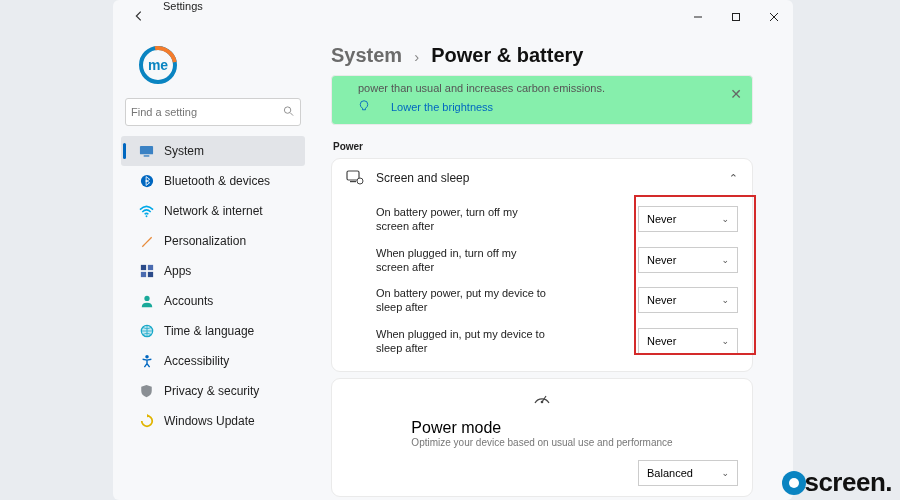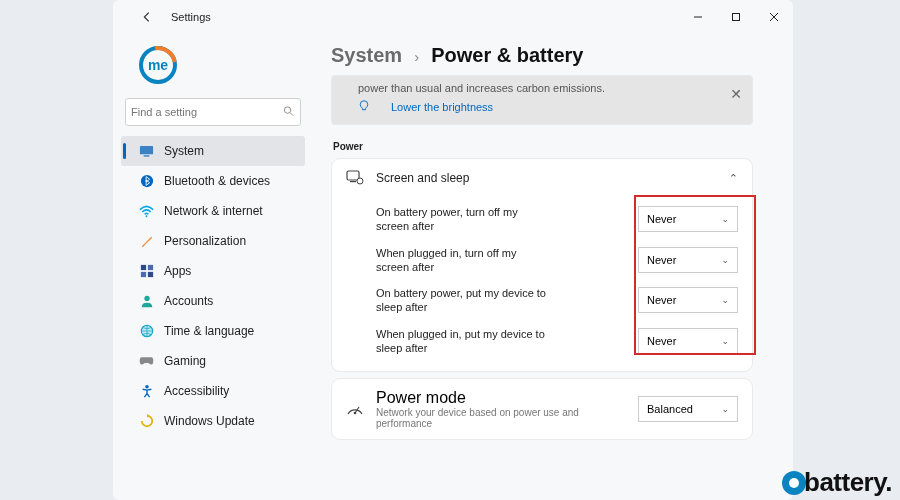--- a/index.html
+++ b/index.html
@@ -3,21 +3,21 @@
 <meta charset="utf-8">
 <style>
   * { box-sizing: border-box; margin: 0; padding: 0; font-family: "Segoe UI", Arial, sans-serif; }
   body { background: #e9ecf0; width: 900px; height: 500px; overflow: hidden; position: relative; }
   .window {
     position: absolute; left: 113px; top: 0; width: 680px; height: 500px;
     background: #f7f8fa; border-radius: 6px; overflow: hidden;
   }
 
   
-  .titlebar { height: 34px; display: flex; align-items: center; padding-left: 18px; }
+  .titlebar { height: 34px; display: flex; padding-left: 10px; }
   .back-btn { width: 32px; height: 32px; display:flex;align-items:center;justify-content:center;font-size:15px;color:#333;cursor:pointer; }
   .title-text { font-size: 11px; margin-left: 8px; color: #222; }
   .win-controls { margin-left: auto; display: flex; }
   .win-btn { width: 38px; height: 34px; display:flex;align-items:center;justify-content:center; font-size:12px; color:#222; }
   .win-btn svg { width:10px; height:10px; }
 
   .body { display:flex; height: calc(100% - 34px); }
   .sidebar { width: 200px; padding: 8px 8px 8px 8px; }
   .logo { margin: 4px 0 10px 18px; }
   .logo-ring { width:38px;height:38px;border-radius:50%;border:4px solid #0a84c1;position:relative;display:inline-block; }
@@ -33,41 +33,41 @@
   .nav-item.selected { background:#e2e4e8; }
   .nav-item.selected::before { content:""; position:absolute; left:2px; top:7px; bottom:7px; width:3px; background:#0067c0; border-radius:2px; }
   .nav-ico { width:15px; height:15px; display:flex;align-items:center;justify-content:center; font-size:13px; }
 
   .main { flex:1; padding: 10px 40px 0 18px; overflow:hidden; }
   .breadcrumb { display:flex; align-items:baseline; gap:12px; margin-bottom:8px; }
   .bc-root { font-size:20px; color:#6b6b6b; font-weight:600; }
   .bc-sep { font-size:15px; color:#888; }
   .bc-leaf { font-size:20px; color:#111; font-weight:700; }
 
-  .tip-card { background:#e5e5e5; border:1px solid #eaeaea; border-radius:4px; padding:6px 10px 10px 26px; position:relative; font-size:11px; color:#555; }
+  .tip-card { background:#86efac; border:1px solid #eaeaea; border-radius:4px; padding:6px 10px 10px 26px; position:relative; font-size:11px; color:#555; }
   .tip-link { color:#0067c0; margin-top:6px; display:flex; align-items:center; gap:21px; cursor:pointer; }
   .tip-close { position:absolute; right:10px; top:10px; font-size:14px; color:#666; cursor:pointer; }
 
   .section-header { font-size:10px; font-weight:600; color:#222; margin:16px 0 6px 2px; }
 
   .card { background:#fff; border:1px solid #eaeaea; border-radius:9px; margin-bottom:6px; }
   .card-head { display:flex; align-items:center; padding:10px 14px; gap:12px; cursor:pointer; }
   .card-head .label { font-size:12px; color:#222; }
   .sub { font-size:10px; color:#777; }
   .card-head .chev { margin-left:auto; font-size:11px; color:#555; }
   .card-ico { width:18px;height:18px;display:flex;align-items:center;justify-content:center; }
 
   .rows { padding: 2px 14px 10px 44px; position:relative; }
   .row { display:flex; align-items:center; justify-content:space-between; padding:6px 0; gap:12px; }
   .row-label { font-size:11px; color:#222; max-width:170px; line-height:1.3; }
   .dropdown { width:100px; height:26px; border:1px solid #ccc; background:#fff; font-size:11px; padding:0 8px; display:flex;align-items:center;justify-content:space-between; cursor:pointer; }
   .dropdown .dd-chev { font-size:9px; color:#555; }
   .highlight-box { position:absolute; border:2px solid #d42a2a; pointer-events:none; }
 
-  .power-mode-row { display:flex; align-items:center; padding:10px 14px; gap:12px; }
+  .power-mode-row { display:flex; align-items:center; padding:10px 14px; gap:12px;flex-direction:column; }
   .pm-labels { display:flex; flex-direction:column; }
   .pm-dd-wrap { margin-left:auto; }
 
   
   .watermark { position:absolute; right:8px; bottom:2px; font-size:26px; font-weight:900; color:#111; letter-spacing:-0.5px; display:flex;align-items:center; }
   .wm-o { width:24px;height:24px;border-radius:50%;background:#0a84c1;display:inline-flex;align-items:center;justify-content:center;margin-right:-2px; }
   .wm-o::after{content:"";width:10px;height:10px;border-radius:50%;background:#fff;}
 
   
   .c-blue{color:#0067c0;} .c-cyan{color:#00a8e8;} .c-orange{color:#f57c2b;} .c-navy{color:#2b4b8a;}
@@ -178,35 +178,35 @@
         <div class="nav-item">
           <span class="nav-ico c-cyan">
               <svg width="14" height="14" viewBox="0 0 16 16">
                 <circle cx="8" cy="8" r="6.5" stroke="#1aa9c9" stroke-width="1.4" fill="#c5e9f2"></circle>
                 <path d="M2 8 H14 M8 2 V14 M3 4 Q8 7 13 4 M3 12 Q8 9 13 12" stroke="#1aa9c9" stroke-width="0.9" fill="none"></path>
               </svg>
             </span>
           <span>Time &amp; language</span>
         </div>
         <div class="nav-item">
-          <span class="nav-ico c-gray">
-              <svg width="15" height="12" viewBox="0 0 16 12">
-                <path d="M3 2 H13 Q16 2 15 8 Q14 11 11 9 L10 8 H6 L5 9 Q2 11 1 8 Q0 2 3 2 Z" fill="#888"></path>
-              </svg>
-            </span>
-          <span>Gaming</span>
-        </div>
-        <div class="nav-item">
           <span class="nav-ico c-blue">
               <svg width="14" height="14" viewBox="0 0 16 16">
                 <circle cx="8" cy="3" r="2" fill="#0067c0"></circle>
                 <path d="M3 6 L8 7 L13 6 M8 7 L8 11 L5 15 M8 11 L11 15" stroke="#0067c0" stroke-width="1.6" fill="none"></path>
               </svg>
             </span>
           <span>Accessibility</span>
+        </div>
+        <div class="nav-item">
+          <span class="nav-ico c-gray">
+              <svg width="13" height="14" viewBox="0 0 14 16">
+                <path d="M7 1 L13 3 V8 Q13 13 7 15 Q1 13 1 8 V3 Z" fill="#8a8f94"></path>
+              </svg>
+            </span>
+          <span>Privacy &amp; security</span>
         </div>
         <div class="nav-item">
           <span class="nav-ico c-yellow">
               <svg width="14" height="14" viewBox="0 0 16 16">
                 <path d="M8 2 A6 6 0 1 1 2 8" stroke="#e0b400" stroke-width="2" fill="none"></path>
                 <path d="M8 0 L8 4 L11 2 Z" fill="#e0b400"></path>
               </svg>
             </span>
           <span>Windows Update</span>
         </div>
@@ -283,31 +283,31 @@
         <div class="power-mode-row">
           <span class="card-ico">
               <svg width="18" height="14" viewBox="0 0 18 14">
                 <path d="M2 12 A8 8 0 0 1 16 12" stroke="#444" stroke-width="1.2" fill="none"></path>
                 <line x1="9" y1="11" x2="13" y2="5" stroke="#444" stroke-width="1.2"></line>
                 <circle cx="9" cy="11" r="1.3" fill="#444"></circle>
               </svg>
             </span>
           <div class="pm-labels">
             <span class="label">Power mode</span>
-            <span class="sub">Network your device based on power use and performance</span>
+            <span class="sub">Optimize your device based on usual use and performance</span>
           </div>
           <div class="pm-dd-wrap">
             <div class="dropdown">
                 <span>Balanced</span>
                 <span class="dd-chev">⌄</span>
               </div>
           </div>
         </div>
       </div>
 
     </div>
   </div>
 </div>
 
 <div class="watermark">
   <span class="wm-o"></span>
-  <span>battery.</span>
+  <span>screen.</span>
 </div>
 
 </body></html>

